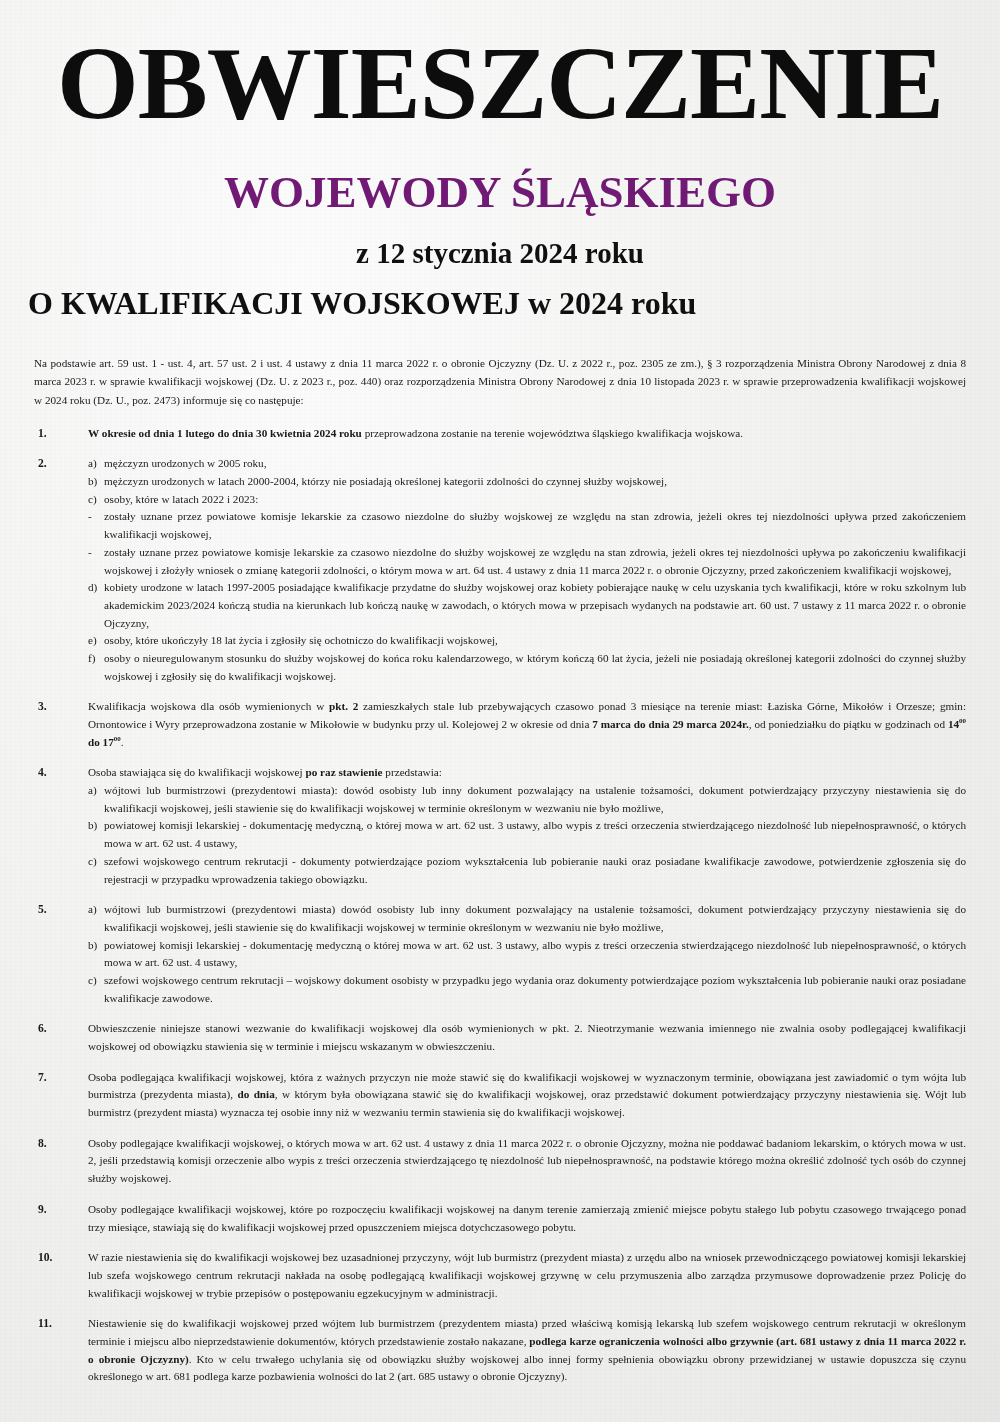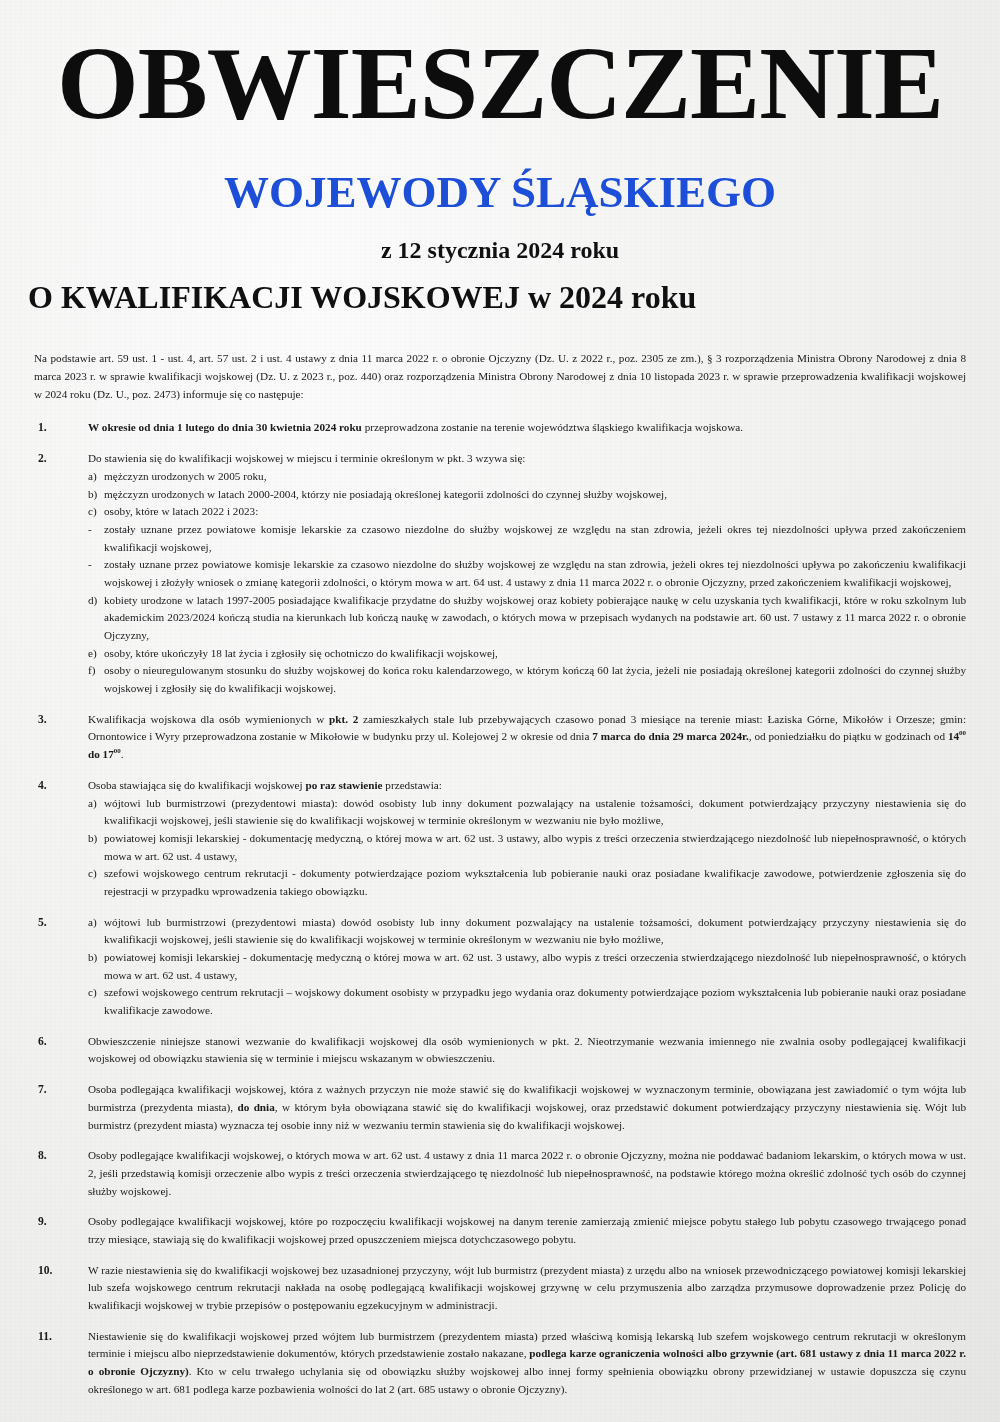--- a/index.html
+++ b/index.html
@@ -51,26 +51,26 @@
     transform: scaleX(1.02);
     color: #0d0d0d;
     white-space: nowrap;
   }
   .title-sub1 {
     text-align: center;
     font-weight: bold;
     font-size: 45px;
     line-height: 1.05;
     margin: 34px 0 0 0;
-    color: #1d4ed8;
+    color: #701a75;
   }
   .title-sub2 {
     text-align: center;
     font-weight: bold;
-    font-size: 24px;
+    font-size: 29px;
     line-height: 1.05;
     margin: 22px 0 0 0;
     color: #101010;
   }
   .title-sub3 {
     font-weight: bold;
     font-size: 32px;
     line-height: 1.05;
     margin: 18px 0 0 0;
     color: #101010;
@@ -138,21 +138,20 @@
 
   <p class="intro">Na podstawie art. 59 ust. 1 - ust. 4, art. 57 ust. 2 i ust. 4 ustawy z dnia 11 marca 2022 r. o obronie Ojczyzny (Dz. U. z 2022 r., poz. 2305 ze zm.), § 3 rozporządzenia Ministra Obrony Narodowej z dnia 8 marca 2023 r. w sprawie  kwalifikacji wojskowej (Dz. U. z 2023 r., poz. 440) oraz rozporządzenia Ministra Obrony Narodowej z dnia 10 listopada 2023 r. w sprawie przeprowadzenia kwalifikacji wojskowej w 2024 roku (Dz. U., poz. 2473) informuje się co następuje:</p>
 
   <ol class="points" id="points-list">
       <li>
         <span class="num">1.</span>
         <span class="lead"><b>W okresie od dnia  1 lutego do dnia 30 kwietnia 2024 roku</b> przeprowadzona zostanie na terenie województwa śląskiego kwalifikacja wojskowa.</span>
       </li>
       <li>
         <span class="num">2.</span>
-        <span class="lead">Do stawienia się do kwalifikacji wojskowej w miejscu i terminie określonym w pkt. 3 wzywa się:</span>
         <ul class="sub">
           <li><span class="mk">a)</span><span>mężczyzn  urodzonych  w 2005 roku,</span></li>
           <li><span class="mk">b)</span><span>mężczyzn urodzonych w latach 2000-2004, którzy nie posiadają określonej kategorii  zdolności do czynnej służby wojskowej,</span></li>
           <li><span class="mk">c)</span><span>osoby, które w latach 2022 i 2023:</span></li>
           <li><span class="mk">-</span><span>zostały uznane przez powiatowe komisje lekarskie za czasowo niezdolne do służby wojskowej ze względu na stan zdrowia, jeżeli okres tej niezdolności upływa przed zakończeniem kwalifikacji wojskowej,</span></li>
           <li><span class="mk">-</span><span>zostały uznane przez powiatowe komisje lekarskie za czasowo niezdolne do służby wojskowej ze względu na stan zdrowia, jeżeli okres tej niezdolności upływa po zakończeniu kwalifikacji wojskowej i złożyły wniosek o zmianę kategorii zdolności, o którym mowa w art. 64 ust. 4 ustawy z dnia 11 marca 2022 r. o obronie Ojczyzny, przed zakończeniem kwalifikacji wojskowej,</span></li>
           <li><span class="mk">d)</span><span>kobiety urodzone w latach 1997-2005 posiadające kwalifikacje przydatne do służby wojskowej oraz kobiety pobierające naukę w celu uzyskania tych kwalifikacji, które w roku  szkolnym lub akademickim 2023/2024 kończą studia na kierunkach lub kończą naukę w zawodach, o których mowa w przepisach wydanych na podstawie art. 60 ust. 7 ustawy z 11 marca 2022 r. o obronie Ojczyzny,</span></li>
           <li><span class="mk">e)</span><span>osoby, które ukończyły 18 lat życia i zgłosiły się ochotniczo do kwalifikacji wojskowej,</span></li>
           <li><span class="mk">f)</span><span>osoby o nieuregulowanym stosunku do służby wojskowej do końca roku kalendarzowego, w którym kończą 60 lat życia, jeżeli nie posiadają określonej kategorii zdolności do czynnej służby wojskowej i zgłosiły się do kwalifikacji wojskowej.</span></li>
         </ul>

